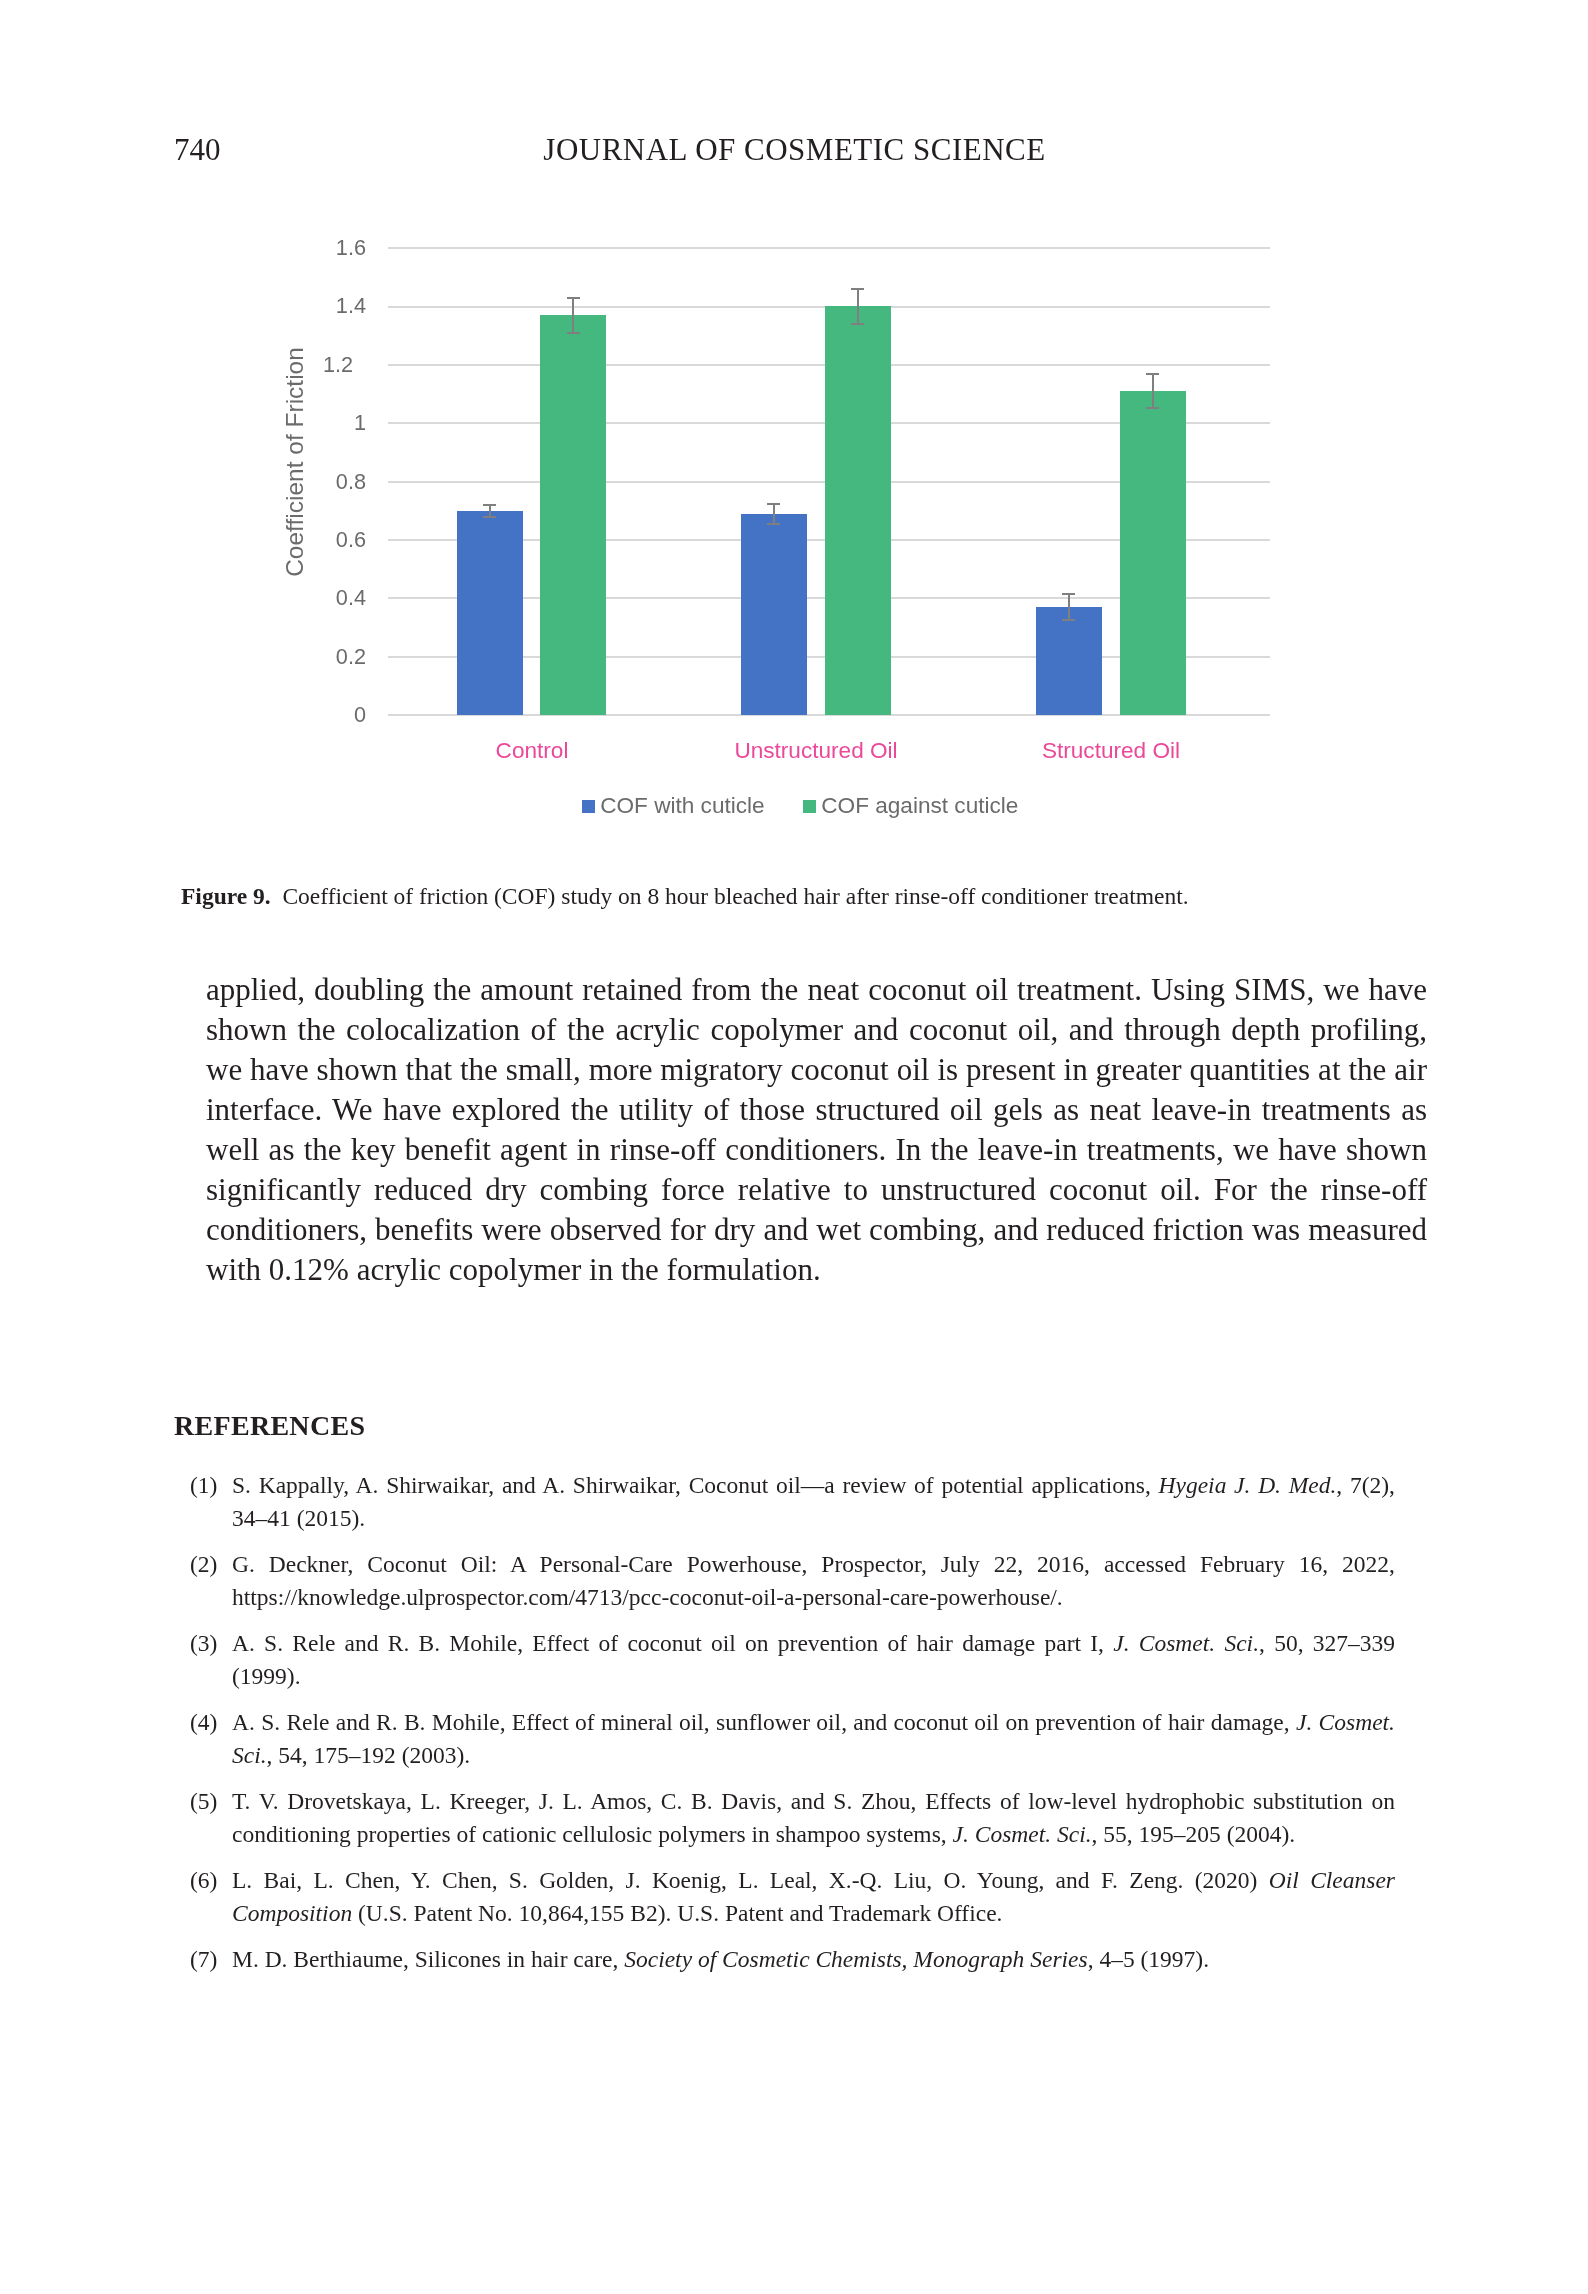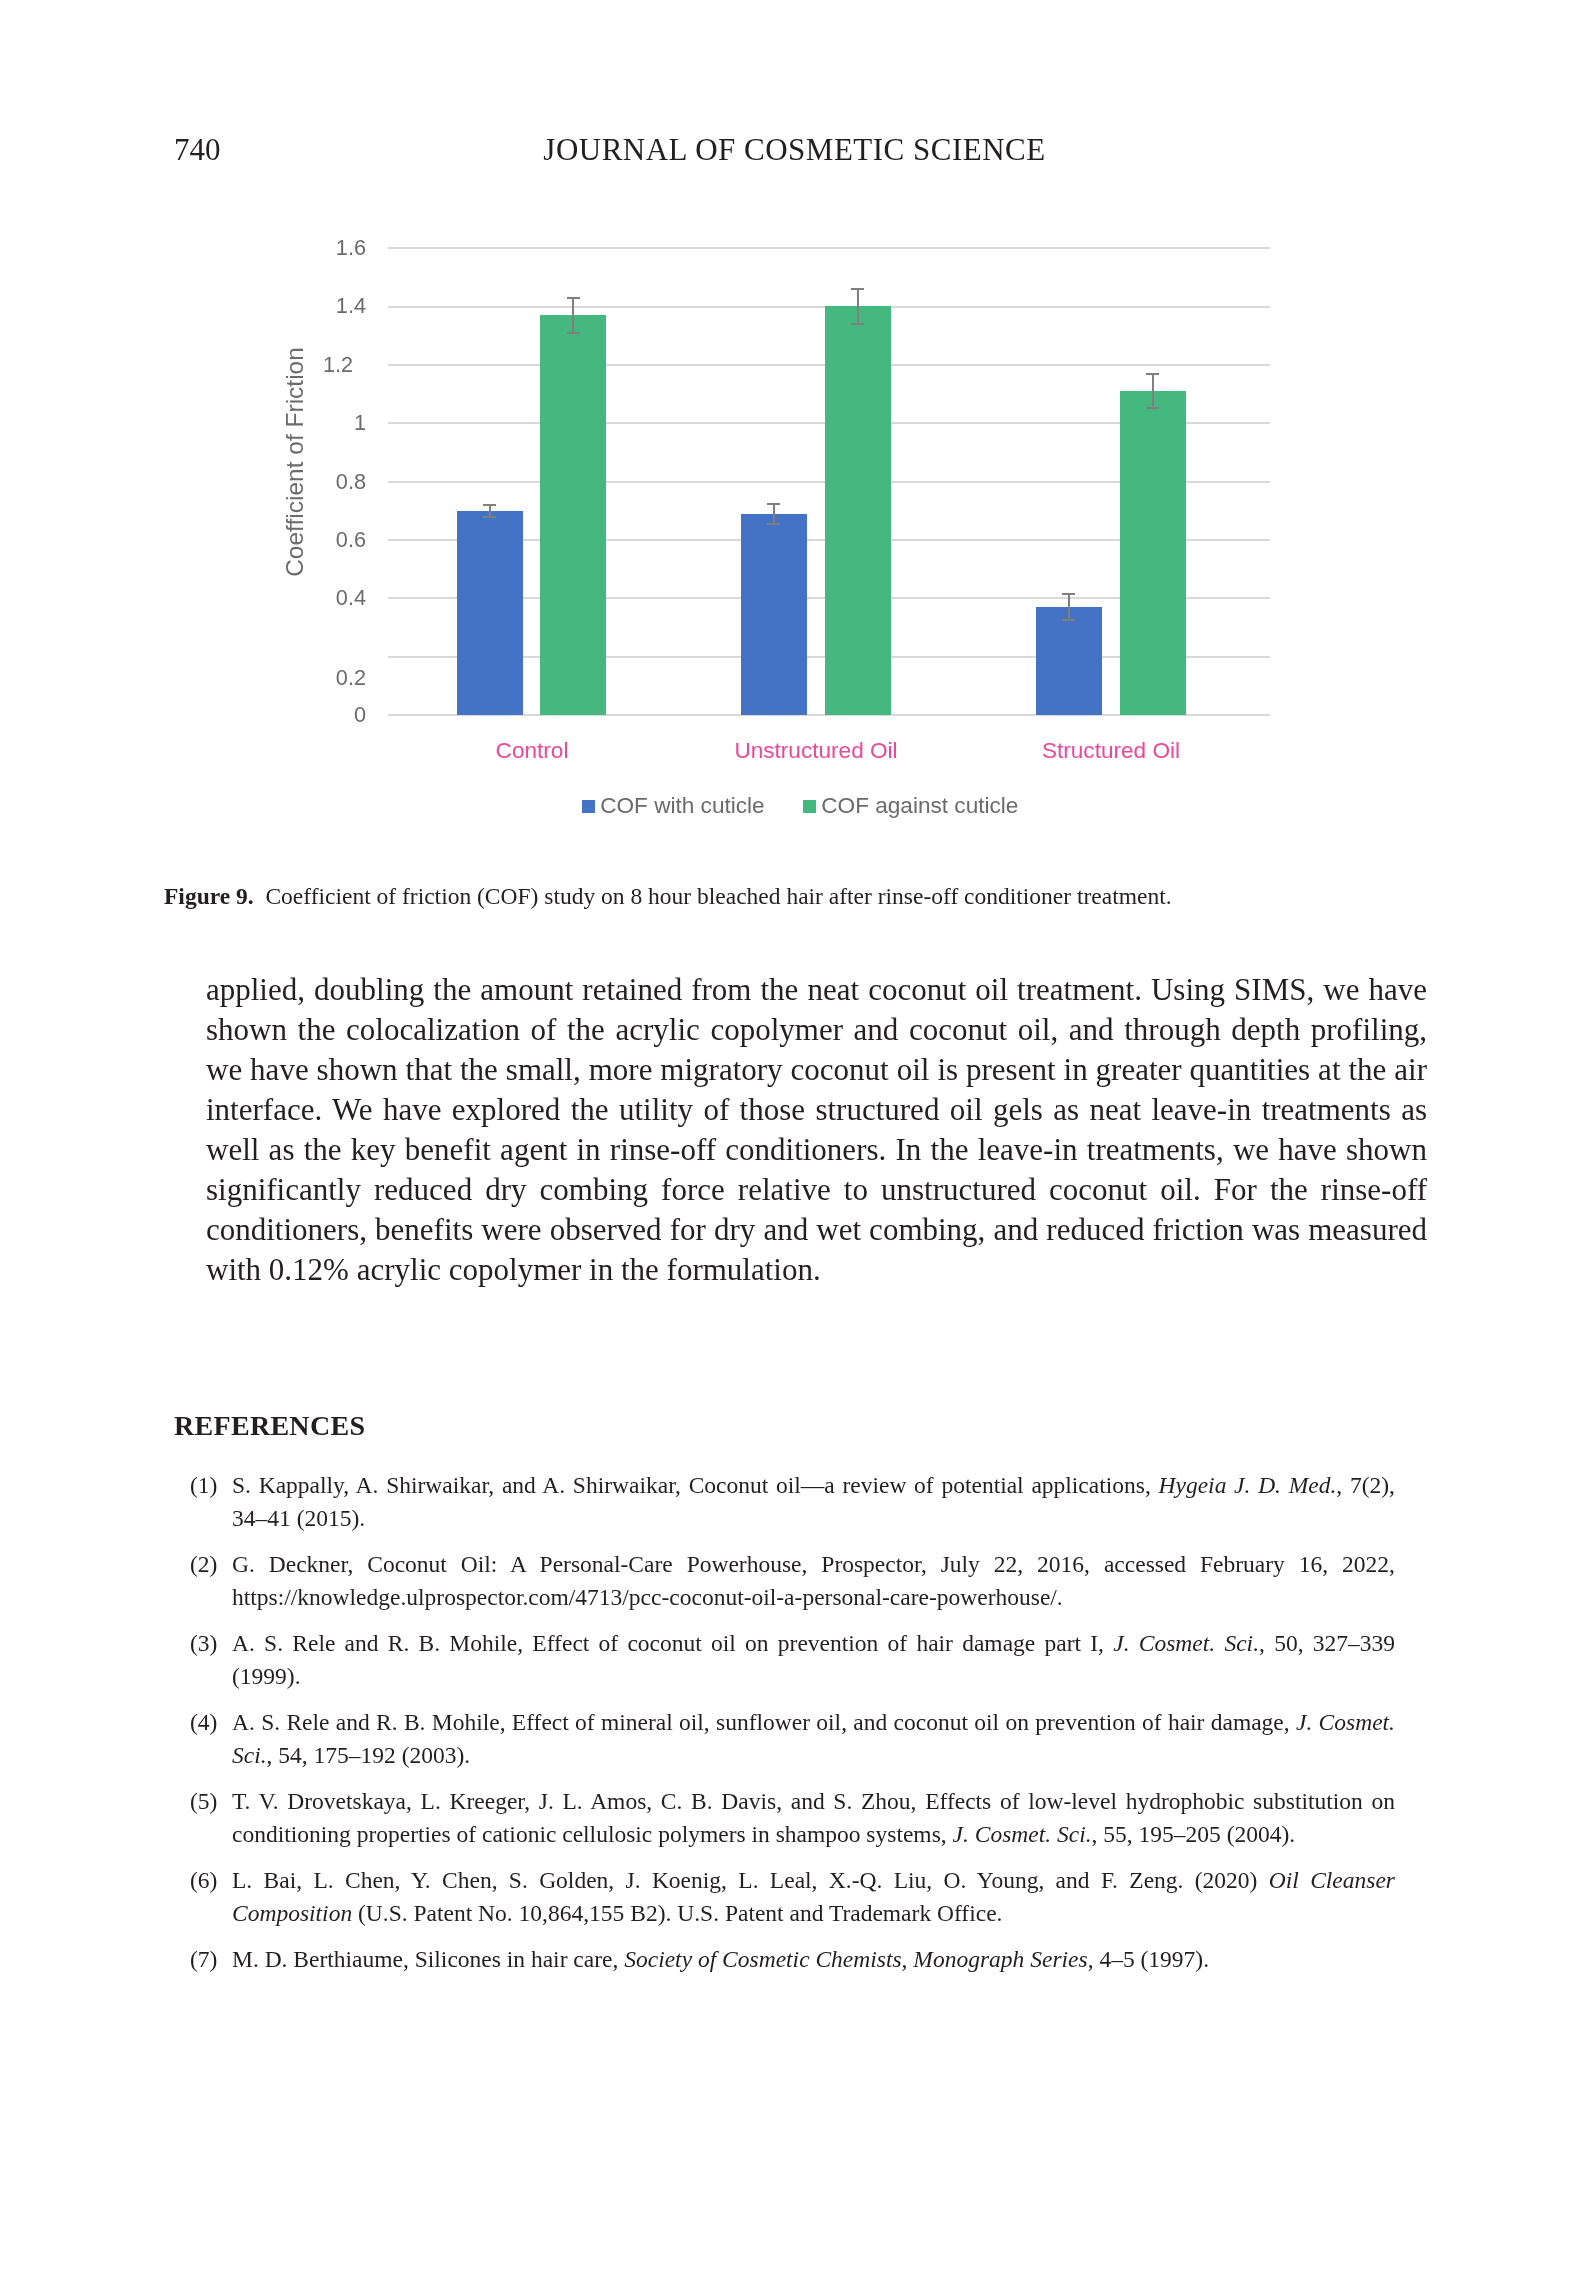--- a/index.html
+++ b/index.html
@@ -15,21 +15,21 @@
   .gridline { position: absolute; left: 106px; width: 882px; height: 1.9px; background: #d9d9d9; }
   .ytick { position: absolute; left: 28px; width: 56px; text-align: right; font-size: 21.7px; color: #6b6b6b; transform: translateY(-50%); }
   .bar { position: absolute; }
   .errbar { position: absolute; width: 1.9px; background: #7f7f7f; }
   .errcap { position: absolute; width: 13px; height: 1.9px; background: #7f7f7f; }
   .xtick { position: absolute; top: 521px; width: 282px; text-align: center; font-size: 22.6px; color: #ec4899; transform: translateX(-50%); }
   .legend { position: absolute; top: 576px; left: 0; width: 1036px; display: flex; justify-content: center; gap: 38px; font-size: 22.6px; color: #6b6b6b; }
   .legend-item { display: flex; align-items: center; gap: 5.6px; }
   .swatch { width: 13px; height: 13px; display: inline-block; }
 
-  .caption { position: absolute; left: 164px; top: 883px; width: 1224px; font-size: 23.5px; }
+  .caption { position: absolute; left: 181px; top: 883px; width: 1224px; font-size: 23.5px; }
   .caption b { font-weight: bold; }
   .body-text { position: absolute; left: 174px; top: 970px; width: 1221px; font-size: 31px; line-height: 40px; text-align: justify; margin-left: 32px; }
   .refs-title { position: absolute; left: 174px; top: 1410px; font-size: 28px; font-weight: bold; letter-spacing: 0.3px; }
   .refs { position: absolute; left: 174px; top: 1469px; width: 1221px; font-size: 23.5px; line-height: 33px; }
   .ref { display: flex; margin-bottom: 13px; text-align: justify; }
   .ref-num { width: 58px; flex: none; padding-left: 16px; box-sizing: border-box; }
   .ref-text { flex: 1; }
   i { font-style: italic; }
 </style>
 </head>
@@ -39,21 +39,21 @@
 <div class="running-head"><span>JOURNAL OF COSMETIC SCIENCE</span></div>
 
 <div class="chart" id="chart">
   <div class="ylabel">
       <span>Coefficient of Friction</span>
     </div>
   <div id="grid-layer">
       <div class="gridline" style="top: 497px;"></div>
       <div class="ytick" style="top: 498px;">0</div>
       <div class="gridline" style="top: 439px;"></div>
-      <div class="ytick" style="top: 440px; margin-top: 21px;">0.2</div>
+      <div class="ytick" style="top: 440px;">0.2</div>
       <div class="gridline" style="top: 380px;"></div>
       <div class="ytick" style="top: 381px;">0.4</div>
       <div class="gridline" style="top: 322px;"></div>
       <div class="ytick" style="top: 323px;">0.6</div>
       <div class="gridline" style="top: 264px;"></div>
       <div class="ytick" style="top: 265px;">0.8</div>
       <div class="gridline" style="top: 205px;"></div>
       <div class="ytick" style="top: 206px;">1</div>
       <div class="gridline" style="top: 147px;"></div>
       <div class="ytick" style="top: 148px; text-align: center;">1.2</div>

